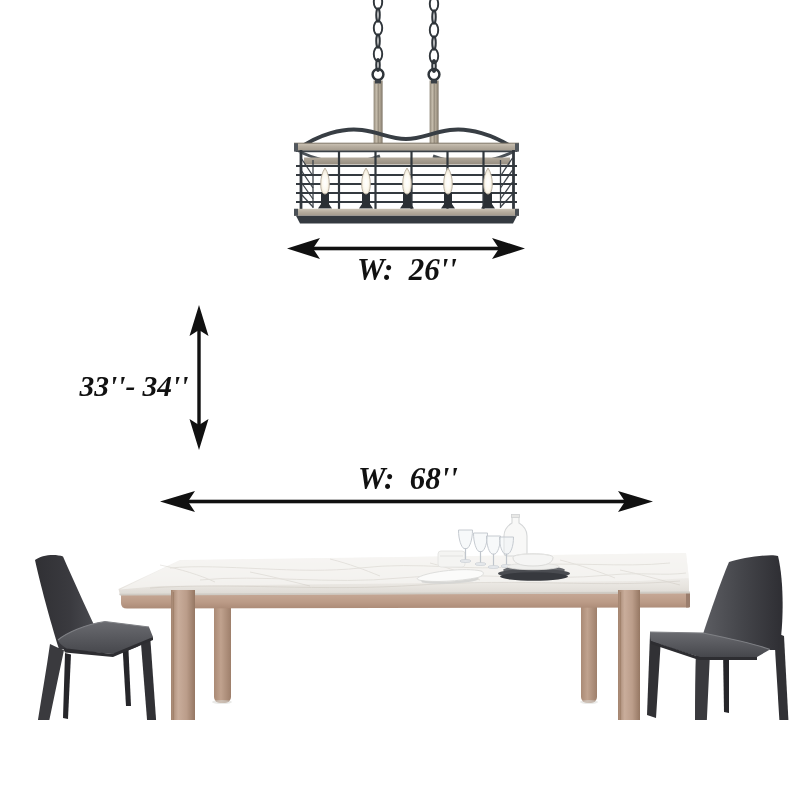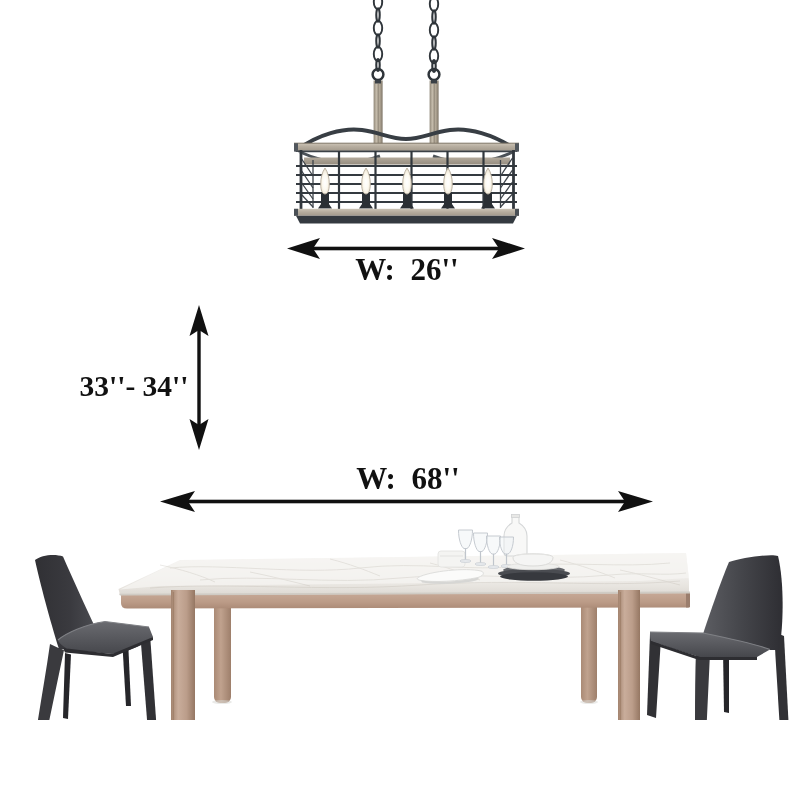--- a/index.html
+++ b/index.html
@@ -1,16 +1,16 @@
 <!DOCTYPE html>
 <html><head>
 <meta charset="utf-8">
 <style>
   html,body{margin:0;padding:0;background:#ffffff;}
-  .wrap{width:800px;height:720px;position:relative;overflow:hidden;background:#ffffff;}
+  .wrap{width:800px;height:720px;position:relative;overflow:hidden;background:#ffffff;font-style:italic;}
   text{font-family:"Liberation Serif",serif;font-weight:bold;fill:#111111;}
 </style>
 </head>
 <body>
 <div class="wrap">
 <svg width="800" height="800" viewBox="0 0 800 800">
 <defs>
   <linearGradient id="woodRail" x1="0" y1="0" x2="0" y2="1">
     <stop offset="0" stop-color="#cbc3b5"></stop>
           <stop offset="0.45" stop-color="#b6ad9f"></stop>

